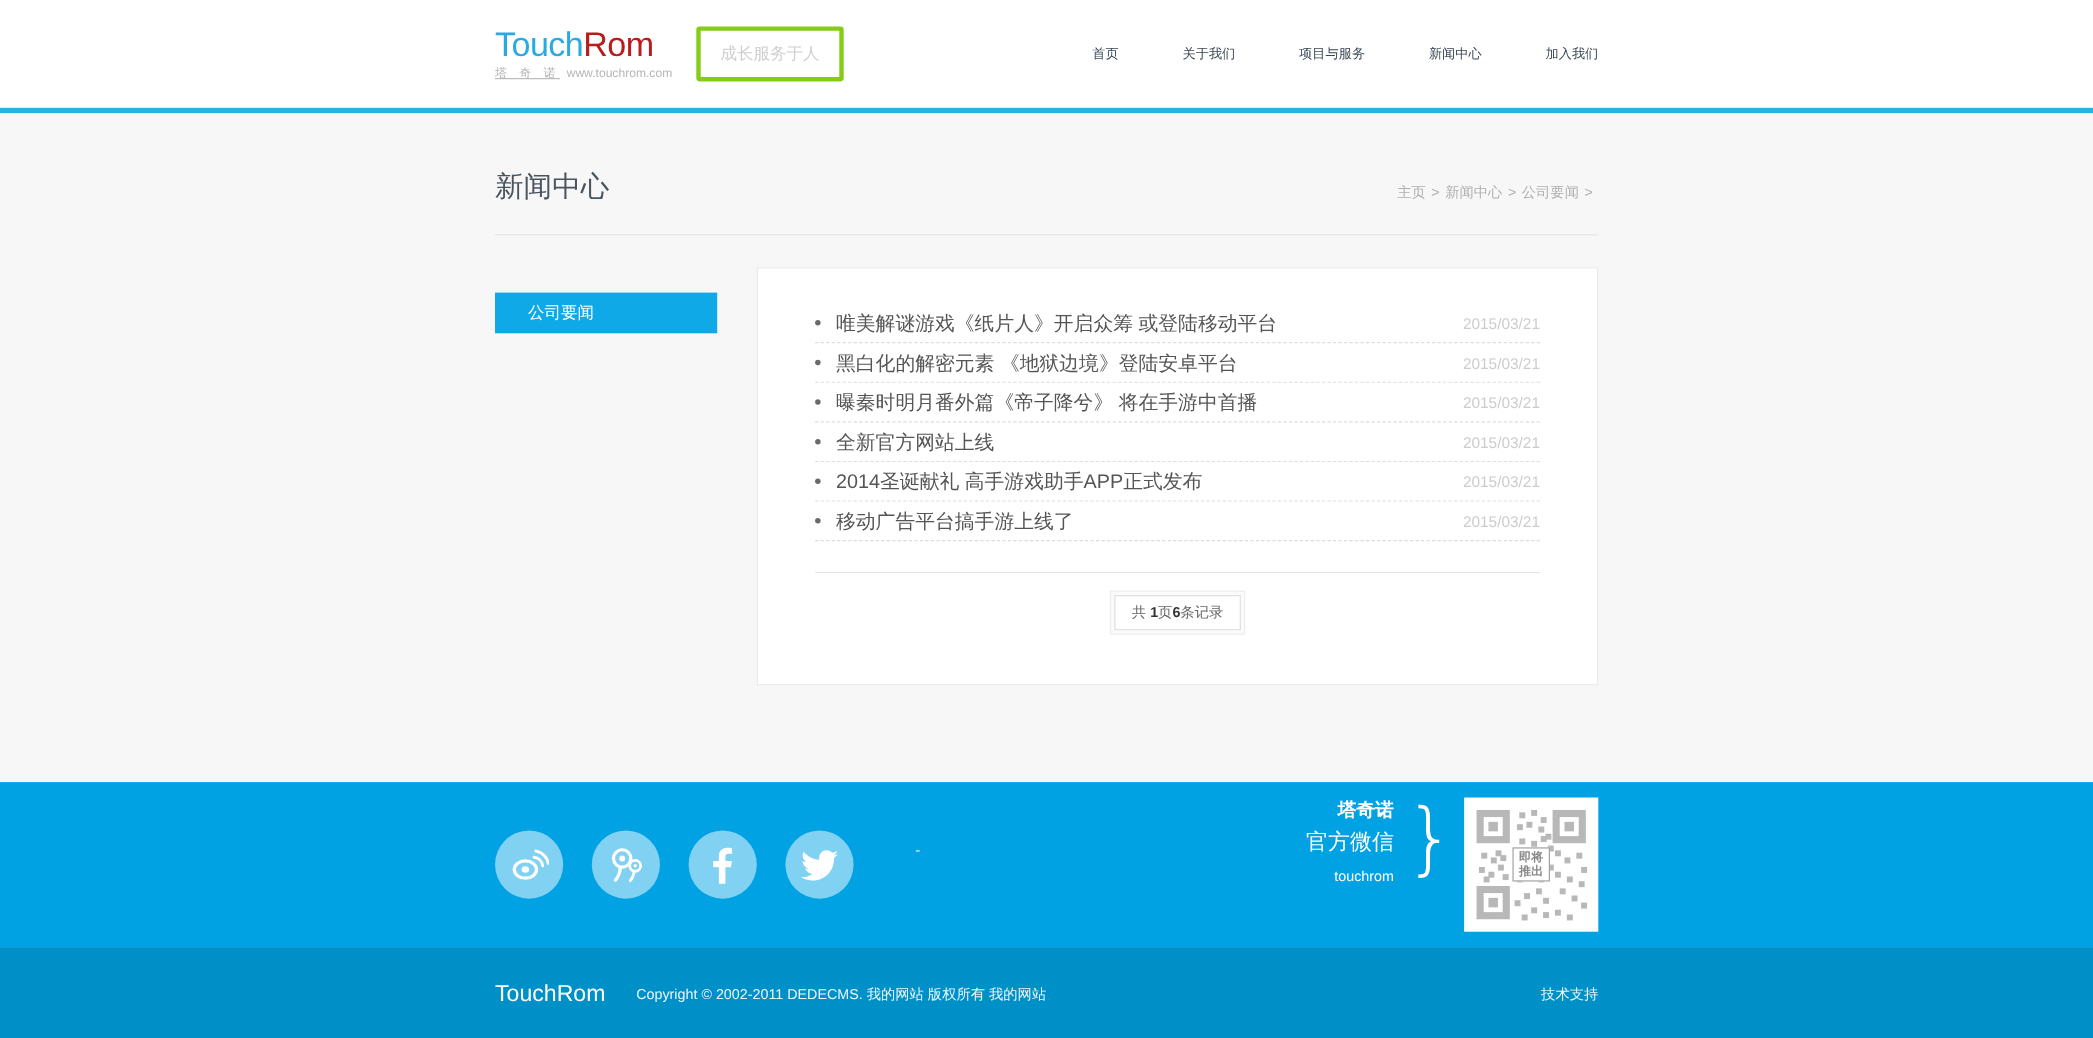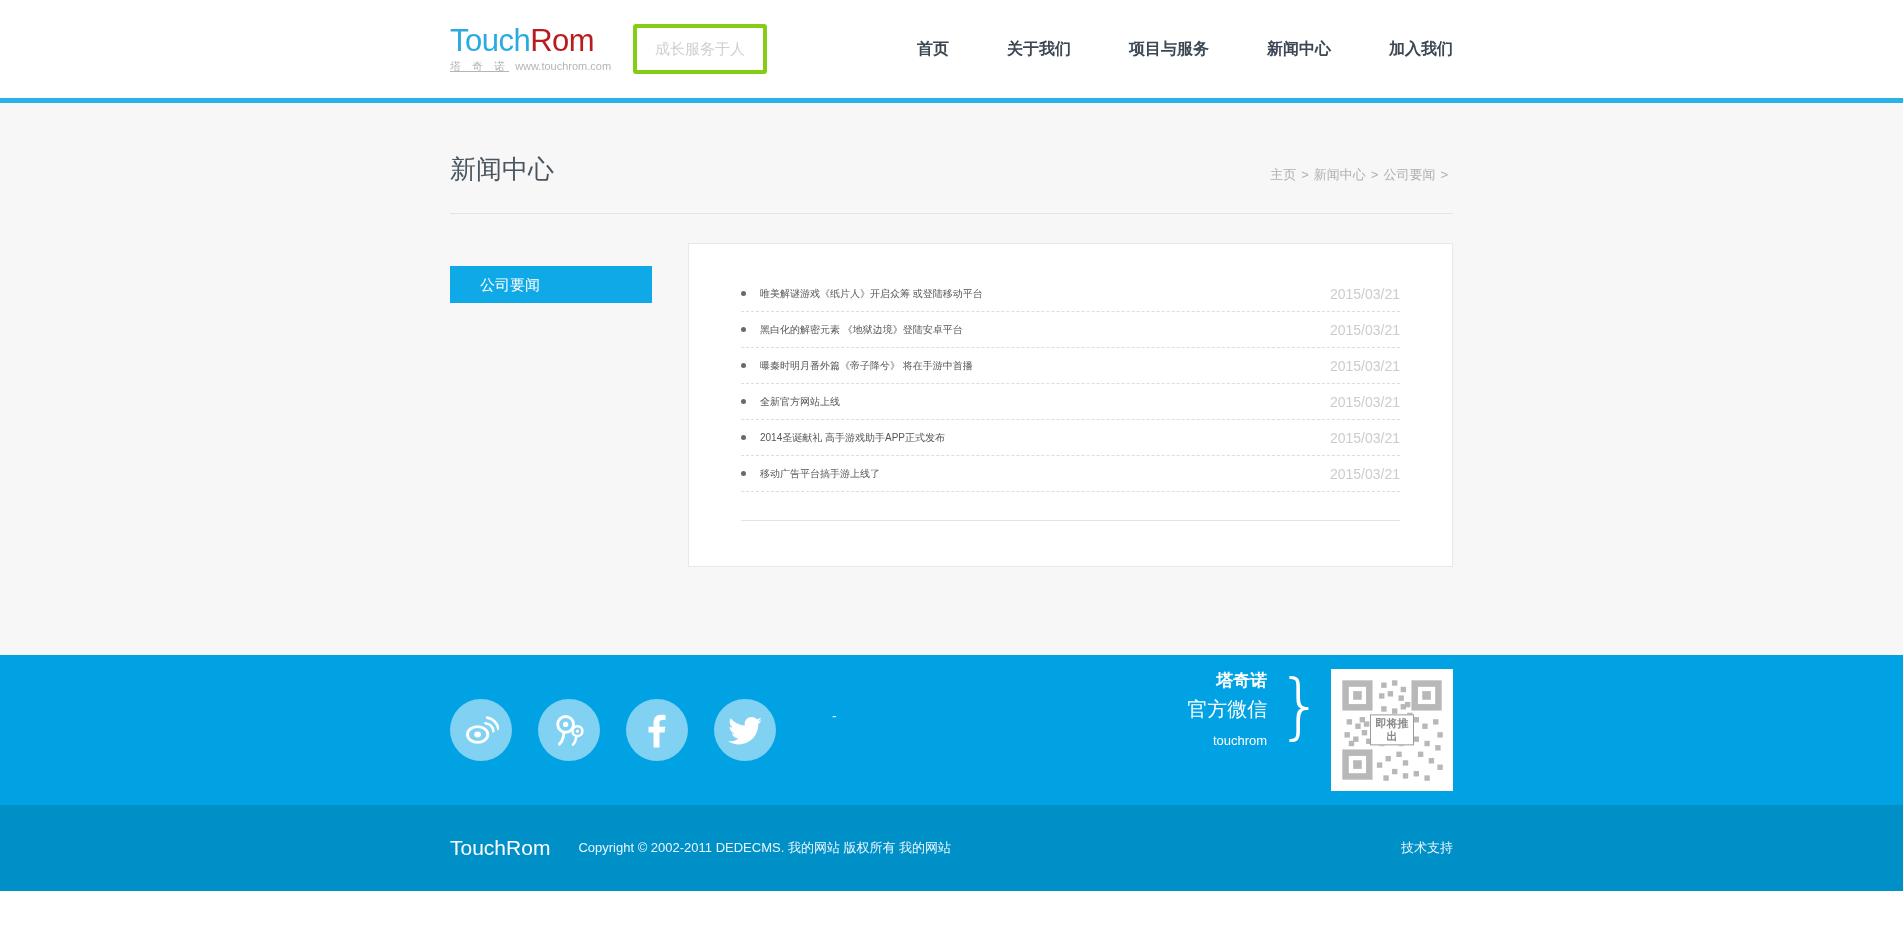--- a/index.html
+++ b/index.html
@@ -11,42 +11,42 @@
   .header-inner { width:1003px; margin:0 auto; height:98px; display:flex; align-items:center; }
   .logo-block { cursor:pointer; }
   .logo-main { font-size:31px; letter-spacing:-0.5px; line-height:1; }
   .logo-touch { color:#29abe2; }
   .logo-rom { color:#b91c1c; }
   .logo-sub { font-size:11px; color:#b5b5b5; margin-top:3px; }
   .logo-sub .cn { letter-spacing:4px; margin-right:6px;text-decoration:underline; }
   .tagline-box { margin-left:22px; border:4px solid #84cc16; border-radius:3px; height:50px;
     padding:0 18px; display:flex; align-items:center; color:#cfcfcf; font-size:15px; }
   .nav { margin-left:auto; display:flex; gap:58px; }
-  .nav-item { font-size:16px; font-weight:bold; color:#3c4754; cursor:pointer; white-space:nowrap; }
+  .nav-item { font-size:12px; font-weight:normal; color:#3c4754; cursor:pointer; white-space:nowrap; }
 
   
   .main { background:#f7f7f7; padding:47px 0 88px 0; }
   .container { width:1003px; margin:0 auto; }
   .page-head { display:flex; justify-content:space-between; align-items:flex-end;
     border-bottom:1px solid #e4e4e4; padding-bottom:25px; }
   .page-title { font-size:26px; color:#4a5560; font-weight:normal; line-height:38px; }
   .breadcrumb { font-size:13px; color:#b0b0b0; padding-bottom:4px; }
   .breadcrumb a { color:#b0b0b0; text-decoration:none; cursor:pointer; }
   .crumb-sep { margin:0 5px; }
 
   .content-row { display:flex; margin-top:29px; }
   .side-col { width:202px; margin-right:36px; }
   .side-btn { margin-top:23px; background:#0fa9e8; color:#fff; font-size:15px;
     height:37px; line-height:37px; padding-left:30px; cursor:pointer; }
 
   .news-panel { flex:1; background:#fff; border:1px solid #e8e8e8; padding:32px 52px 45px 52px; }
   .news-row { height:36px; display:flex; align-items:center; border-bottom:1px dashed #dddddd; }
   .news-row:last-child { border-bottom:none; }
   .bullet { width:5px; height:5px; border-radius:50%; background:#6a6a6a; margin-right:14px; flex:0 0 auto; }
-  .news-title { font-size:10px; color:#555; text-decoration:none; cursor:pointer; }
+  .news-title { font-size:18px; color:#555; text-decoration:none; cursor:pointer; }
   .news-date { margin-left:auto; font-size:14px; color:#cccccc; }
   .list-endline { border-bottom:1px solid #e4e4e4; margin-top:28px; }
   .pager-wrap { display:flex; justify-content:center; margin-top:16px; }
   .pager-outer { border:1px solid #ededed; background:#fbfbfb; padding:3px; }
   .pager-inner { border:1px solid #dcdcdc; background:#fff; padding:6px 15px;
     font-size:13px; color:#666; }
   .pager-inner b { color:#333; }
 
   
   .footer { background:#00a2e4; height:150px; }
@@ -60,21 +60,21 @@
   .wechat-text { text-align:right; color:#fff; }
   .wc-line1 { font-size:17px; font-weight:bold; }
   .wc-line2 { font-size:20px; margin-top:4px; }
   .wc-line3 { font-size:13px; margin-top:10px; }
   .wechat-brace { color:#fff; font-size:72px; font-weight:300; line-height:1;
     margin:0 8px 0 10px; font-family:"DejaVu Sans",sans-serif; }
   .qr-box { width:122px; height:122px; background:#fff; padding:7px; position:relative; }
   .qr-box svg { width:100%; height:100%; display:block; }
   .qr-label { position:absolute; left:50%; top:50%; transform:translate(-50%,-50%);
     background:#fff; border:1px solid #9a9a9a; color:#8a8a8a; font-weight:bold;
-    font-size:11px; line-height:1.15; width:44px; padding:2px 1px; text-align:center;
+    font-size:11px; line-height:1.15; width:34px; padding:2px 1px; text-align:center;
     word-break:break-all; }
 
   
   .bottombar { background:#0090c8; height:86px; }
   .bottombar-inner { width:1003px; margin:0 auto; height:86px; display:flex; align-items:center; }
   .bb-logo { color:#fff; font-size:21px; letter-spacing:0; }
   .bb-copy { color:#eaf7fd; font-size:13px; margin-left:28px; }
   .bb-support { margin-left:auto; color:#eaf7fd; font-size:13px; cursor:pointer; }
 </style>
 </head>
@@ -144,20 +144,27 @@
           <span class="news-date">2015/03/21</span>
         </div>
         <div class="news-row">
           <span class="bullet"></span>
           <a class="news-title">移动广告平台搞手游上线了</a>
           <span class="news-date">2015/03/21</span>
         </div>
 
         <div class="list-endline"></div>
 
+        <div class="pager-wrap">
+          <div class="pager-outer">
+            <div class="pager-inner">
+              <span>共 </span><b>1</b><span>页</span><b>6</b><span>条记录</span>
+            </div>
+          </div>
+        </div>
       </div>
     </div>
   </div>
 </div>
 
 <div class="footer">
   <div class="footer-inner">
     <div class="socials">
       <div class="social-circle">
         <svg viewBox="0 0 32 32">

